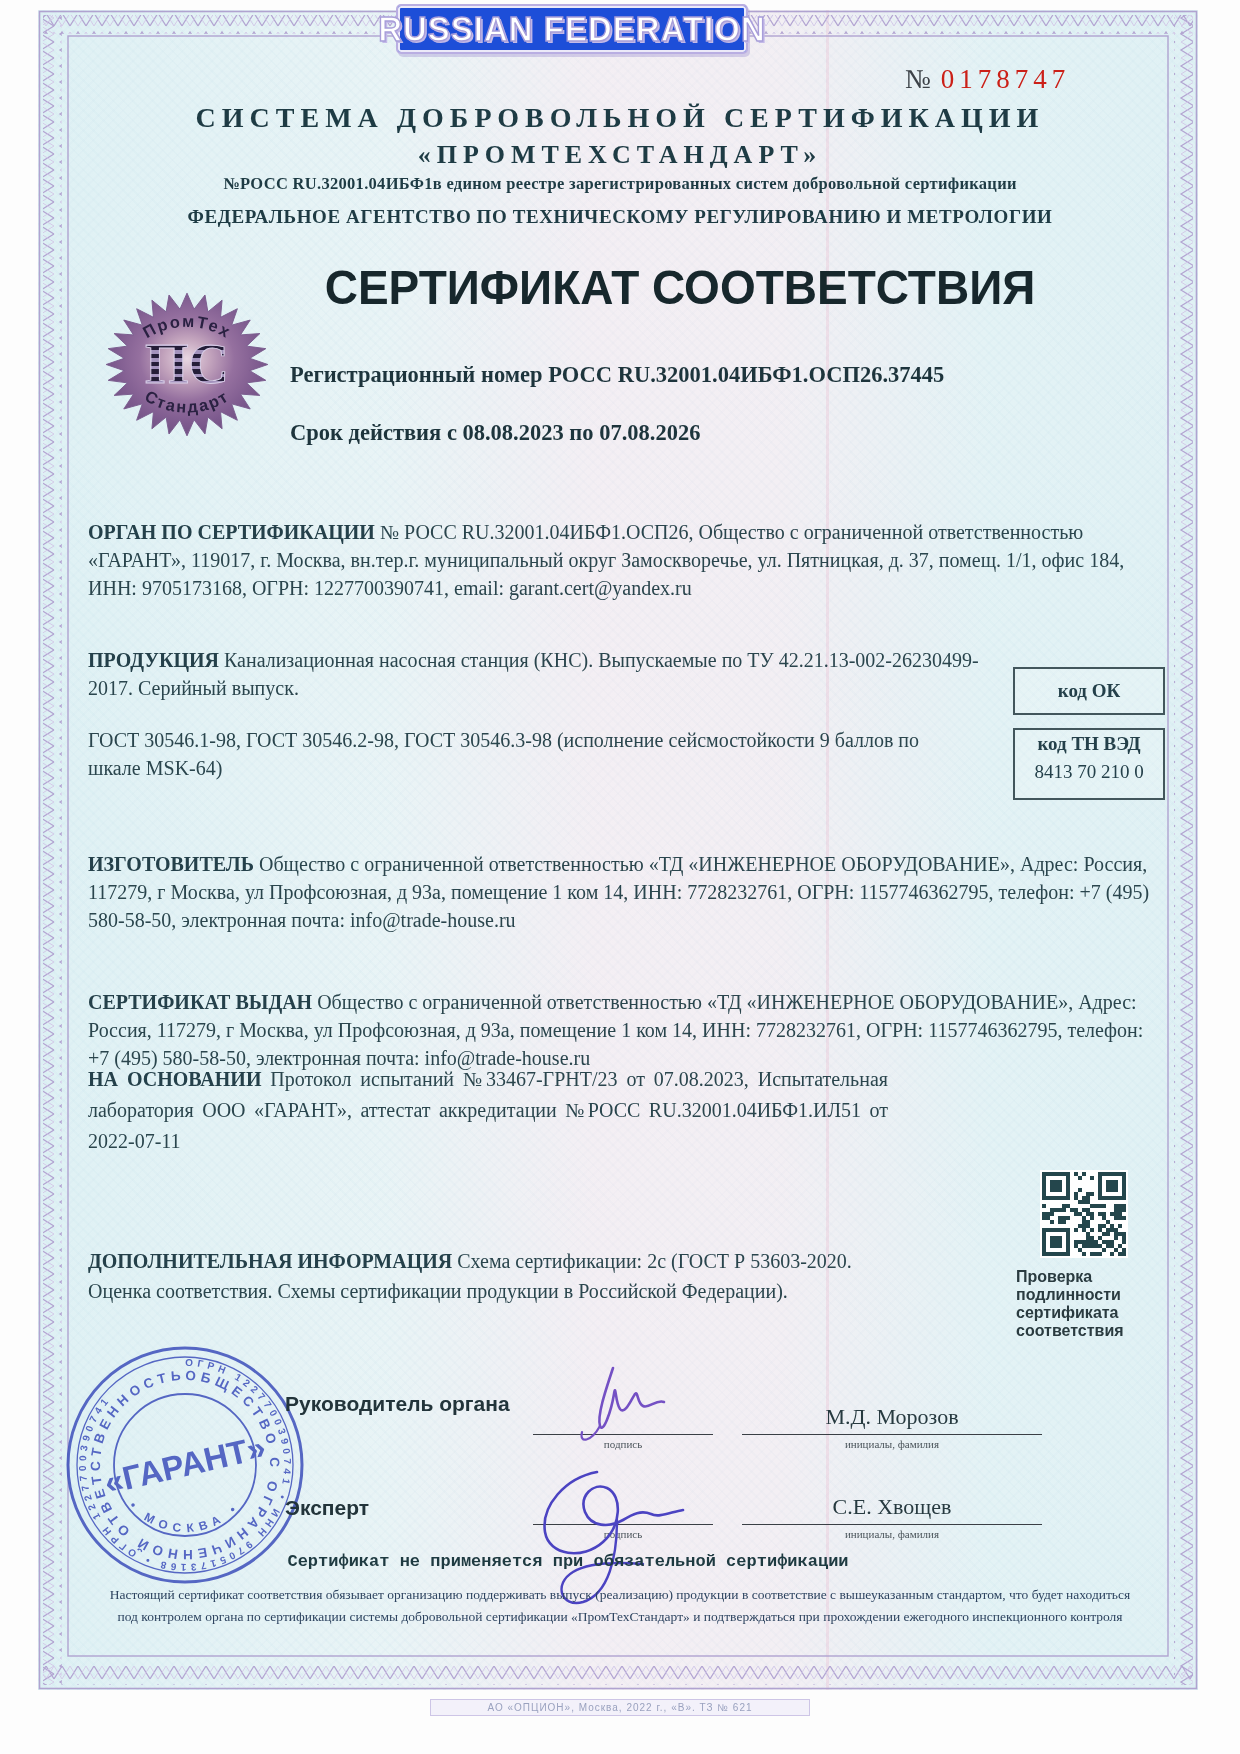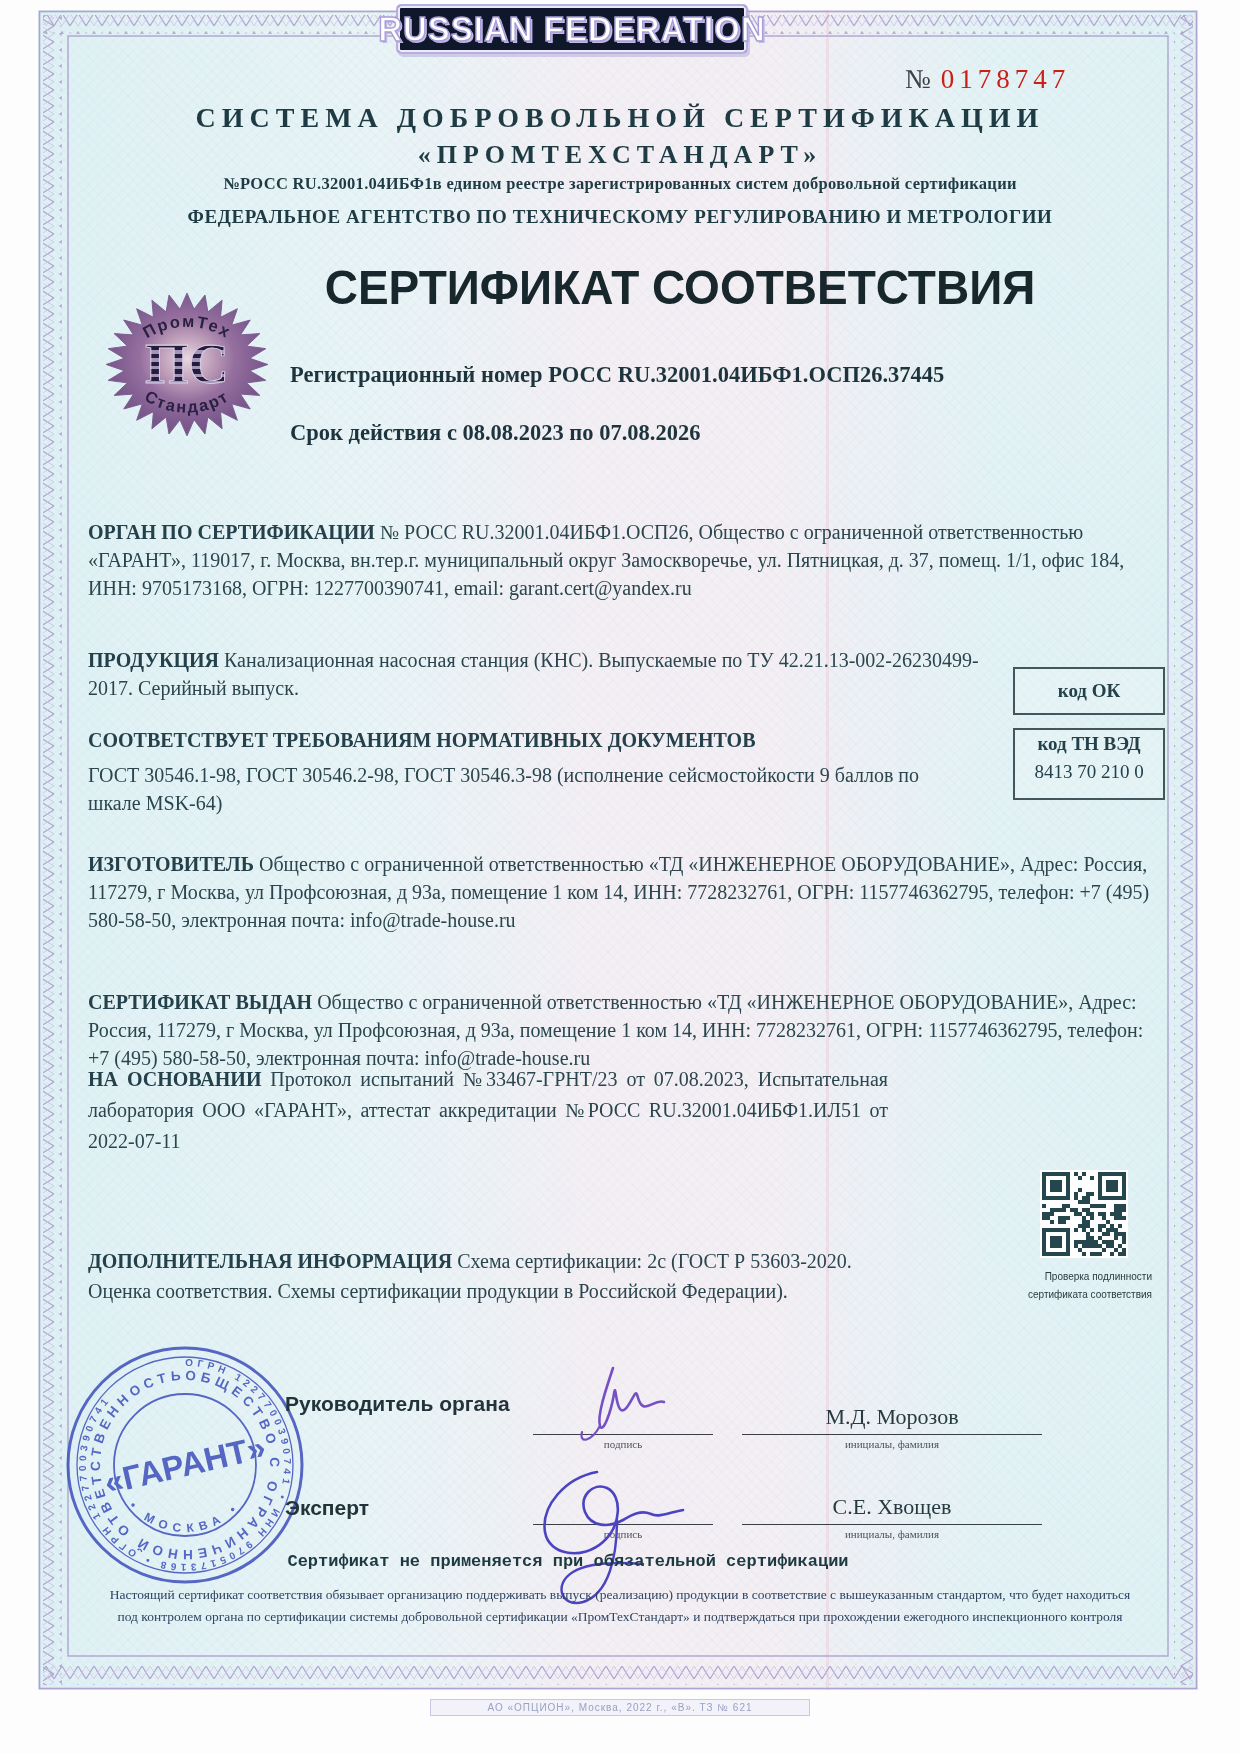--- a/index.html
+++ b/index.html
@@ -22,21 +22,21 @@
       repeating-linear-gradient(-45deg, rgba(140,160,215,.06) 0 2px, rgba(0,0,0,0) 2px 7px),
       #f1f7f8;
   }
   .fold-line { position:absolute; left:826px; top:10px; width:3px; height:1680px;
     background:rgba(230,130,165,.15); }
   .border-svg { position:absolute; left:38px; top:10px; }
 
   
   .banner {
     position:absolute; left:396px; top:4px; width:352px; height:50px;
-    background:#0f172a; border:2px solid #b9aee2; border-radius:5px;
+    background:#1d4ed8; border:2px solid #b9aee2; border-radius:5px;
     box-shadow: inset 0 0 0 2px #eceaf9, 2px 3px 0 rgba(170,160,215,.45);
     display:flex; align-items:center; justify-content:center;
   }
   .banner span {
     font-family:"Liberation Sans", sans-serif; font-weight:800; font-size:33px;
     letter-spacing:1px; color:#ffffff; transform:scaleY(1.08);
     -webkit-text-stroke:1.4px #a89ed9;
     text-shadow:2px 2px 0 #c3b9e8;
     white-space:nowrap;
   }
@@ -72,23 +72,23 @@
   .codebox {
     position:absolute; left:1013px; width:152px; border:2px solid #42565c;
     text-align:center; font-weight:700; font-size:19px; color:#24404a;
     background:rgba(255,255,255,.15);
   }
   .codebox .val { font-weight:400; display:block; }
 
   
   .qr-wrap { position:absolute; left:1040px; top:1170px; }
   .qr-caption {
-    position:absolute; left:1016px; top:1268px; width:136px; text-align:right;
-    font-family:"Liberation Sans", sans-serif; font-weight:400;
-    font-size:10px; line-height:18px; color:#2a3b40;
+    position:absolute; left:1016px; top:1268px; width:136px; text-align:left;
+    font-family:"Liberation Sans", sans-serif; font-weight:700;
+    font-size:16px; line-height:18px; color:#2a3b40;
   }
 
   
   .role { position:absolute; left:285px; font-family:"Liberation Sans", sans-serif;
     font-weight:700; font-size:21px; color:#22343a; }
   .sig-line { position:absolute; border-top:1.6px solid #3a3f45; }
   .sig-sub { position:absolute; text-align:center; font-size:11px; color:#4a545a; }
   .sig-name { position:absolute; text-align:center; font-size:22px; color:#273a40; }
 
   .disclaimer { position:absolute; left:88px; top:1552px; width:960px; text-align:center;
@@ -178,21 +178,21 @@
 
 <p class="para" style="top:518px;width:1072px;">
   <b>ОРГАН ПО СЕРТИФИКАЦИИ</b><span> № РОСС RU.32001.04ИБФ1.ОСП26, Общество с ограниченной ответственностью «ГАРАНТ», 119017, г. Москва, вн.тер.г. муниципальный округ Замоскворечье, ул. Пятницкая, д. 37, помещ. 1/1, офис 184, ИНН: 9705173168, ОГРН: 1227700390741, email: garant.cert@yandex.ru</span>
 </p>
 
 <p class="para" style="top:646px;width:925px;">
   <b>ПРОДУКЦИЯ</b><span> Канализационная насосная станция (КНС). Выпускаемые по ТУ 42.21.13-002-26230499-2017.  Серийный выпуск.</span>
 </p>
 
 <p class="para block-label" style="top:726px;width:885px;">
-  <b>СООТВЕТСТВУЕТ ТРЕБОВАНИЯМ НОРМАТИВНЫХ ДОКУМЕНТОВ</b><span>ГОСТ 30546.1-98, ГОСТ 30546.2-98, ГОСТ 30546.3-98 (исполнение сейсмостойкости 9 баллов по шкале MSK-64)</span>
+  <span>ГОСТ 30546.1-98, ГОСТ 30546.2-98, ГОСТ 30546.3-98 (исполнение сейсмостойкости 9 баллов по шкале MSK-64)</span>
 </p>
 
 <p class="para" style="top:850px;width:1072px;">
   <b>ИЗГОТОВИТЕЛЬ</b><span> Общество с ограниченной ответственностью «ТД «ИНЖЕНЕРНОЕ ОБОРУДОВАНИЕ», Адрес: Россия, 117279, г Москва, ул Профсоюзная, д 93а, помещение 1 ком 14, ИНН: 7728232761, ОГРН: 1157746362795, телефон: +7 (495) 580-58-50, электронная почта: info@trade-house.ru</span>
 </p>
 
 <p class="para" style="top:988px;width:1072px;">
   <b>СЕРТИФИКАТ ВЫДАН</b><span> Общество с ограниченной ответственностью «ТД «ИНЖЕНЕРНОЕ ОБОРУДОВАНИЕ», Адрес: Россия, 117279, г Москва, ул Профсоюзная, д 93а, помещение 1 ком 14, ИНН: 7728232761, ОГРН: 1157746362795, телефон: +7 (495) 580-58-50, электронная почта: info@trade-house.ru</span>
 </p>
 

